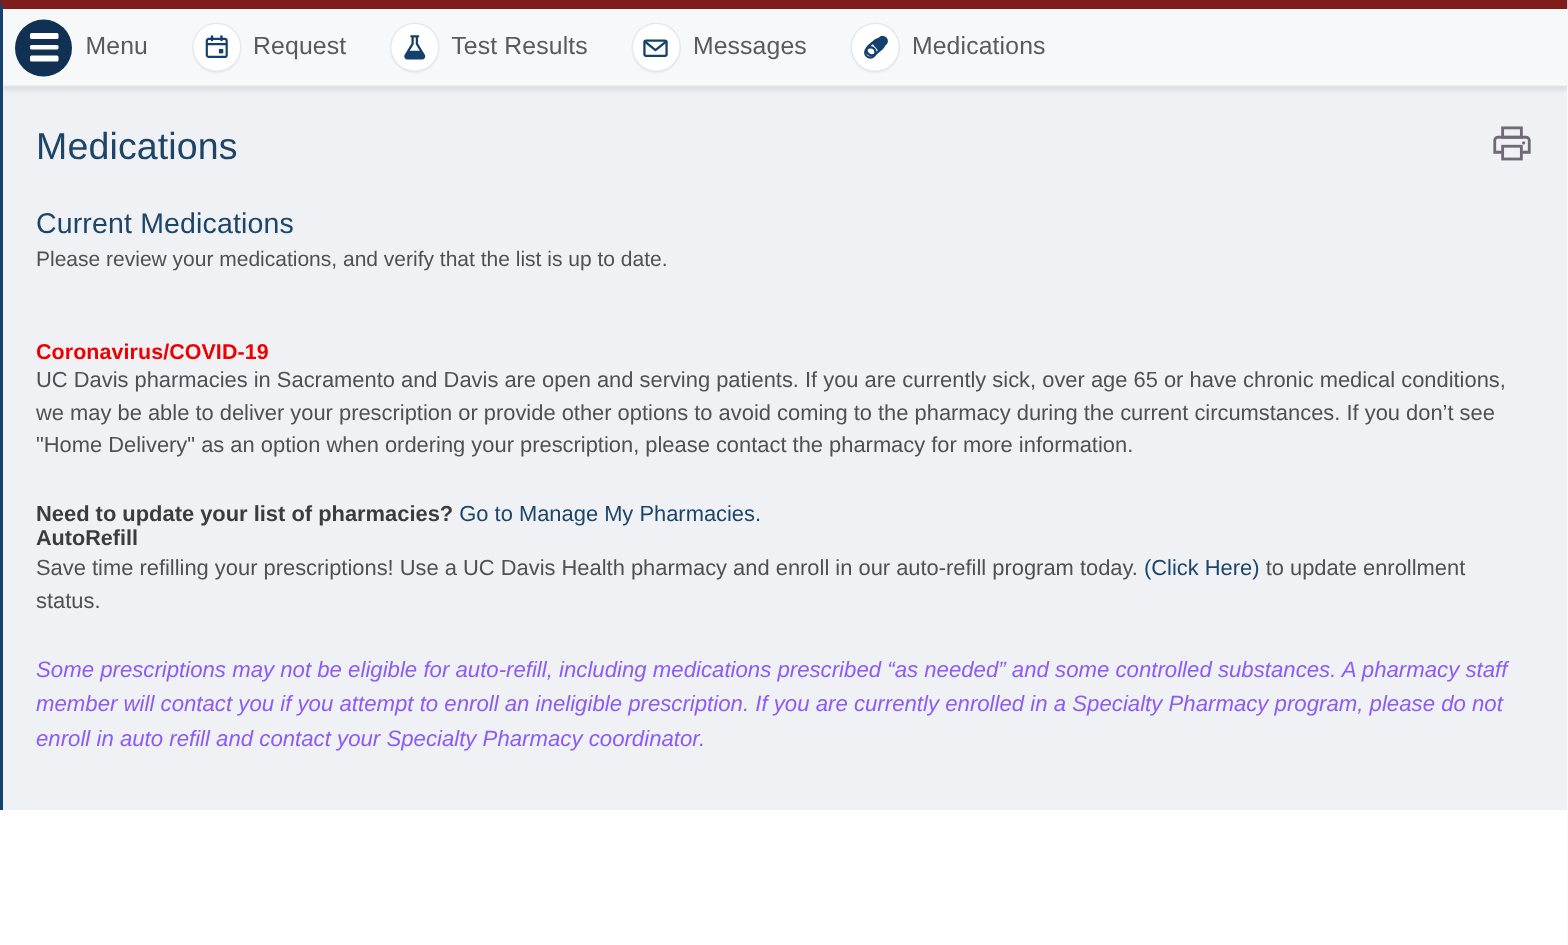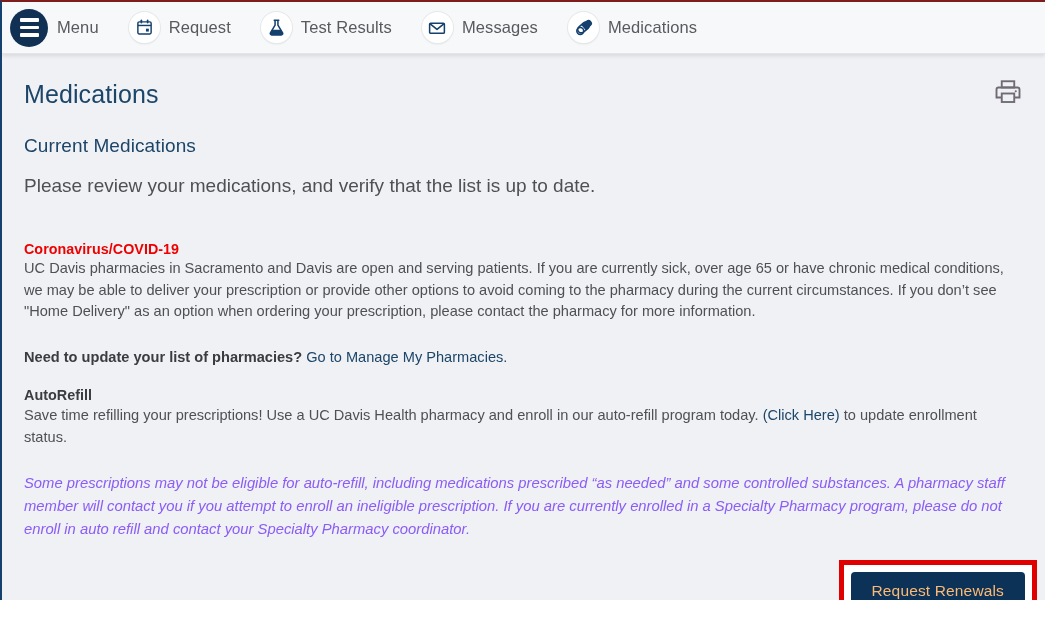--- a/index.html
+++ b/index.html
@@ -11,23 +11,23 @@
   }
 
   body {
     font-family: "Liberation Sans", sans-serif;
     background: #ffffff;
   }
 
   #app {
     position: relative;
     width: 1045px;
-    height: 600px;
-    background: #ffffff;
-    border-top: 2px solid #7f1d1d;
+    height: 540px;
+    background: #ffffff;
+    border-top: 6px solid #7f1d1d;
     border-left: 2px solid #14416e;
     overflow: hidden;
   }
 
   
   .topnav {
     position: relative;
     height: 52px;
     background: #f7f8fa;
     display: flex;
@@ -111,25 +111,24 @@
     color: #1c4568;
     letter-spacing: 0.1px;
     margin-bottom: 26px;
   }
 
   .section-title {
     font-size: 19px;
     font-weight: 400;
     color: #1c4568;
     letter-spacing: 0.1px;
-    margin-bottom: 18px;
   }
 
   .body-text {
-    font-size: 19px;
+    font-size: 14px;
     color: #4e5054;
     line-height: 22px;
   }
 
   .covid-block { margin-top: 44px; }
 
   .covid-heading {
     font-size: 14.3px;
     font-weight: bold;
     color: #ef0000;
@@ -150,21 +149,21 @@
     color: #3a3c40;
     font-weight: bold;
   }
 
   .link {
     color: #1c4568;
     font-weight: 400;
     cursor: pointer;
   }
 
-  .autorefill-block { margin-top: 22px; }
+  .autorefill-block { }
   .autorefill-heading {
     font-size: 14.4px;
     font-weight: bold;
     color: #3a3c40;
     margin-bottom: 1px;
   }
   .autorefill-body {
     font-size: 14.6px;
     color: #4e5054;
     line-height: 22px;

